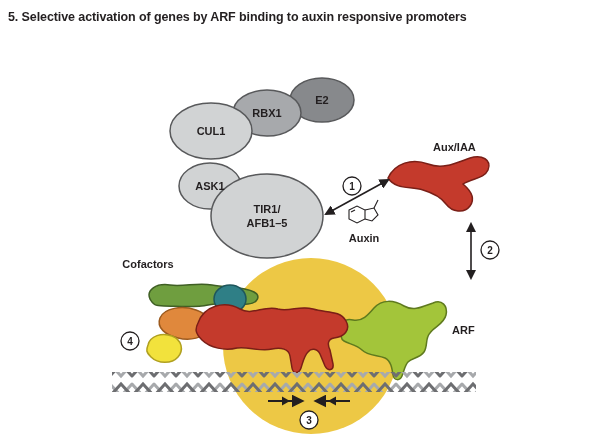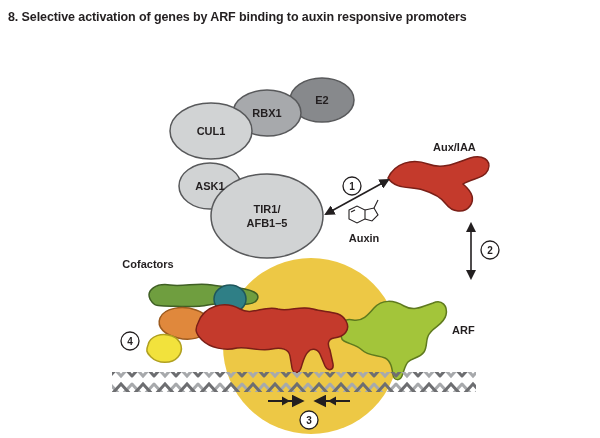--- a/index.html
+++ b/index.html
@@ -36,21 +36,21 @@
   }
   .chem { stroke: #231f20; stroke-width: 1.1; fill: none; }
   .arrow { stroke: #231f20; stroke-width: 1.6; fill: none; }
   .stepcircle { fill: #ffffff; stroke: #231f20; stroke-width: 1.3; }
 </style>
 </head>
 <body>
 
 <div class="stage">
 
-  <div class="title">8. Selective activation of genes by ARF binding to auxin responsive promoters</div>
+  <div class="title">5. Selective activation of genes by ARF binding to auxin responsive promoters</div>
 
   <svg width="600" height="438" viewBox="0 0 600 438">
 
     <defs>
       <marker id="arrow" viewBox="0 0 10 10" refX="8" refY="5" markerWidth="6.5" markerHeight="6.5" orient="auto-start-reverse">
         <path d="M0,0 L10,5 L0,10 Z" fill="#231f20"></path>
       </marker>
       <pattern id="dna" width="22" height="20" patternUnits="userSpaceOnUse">
         <path d="M0,4 L11,16 L22,4" fill="none" stroke="#a7a9ac" stroke-width="3" stroke-linecap="round"></path>
         <path d="M0,16 L11,4 L22,16" fill="none" stroke="#6d6e71" stroke-width="3" stroke-linecap="round"></path>

